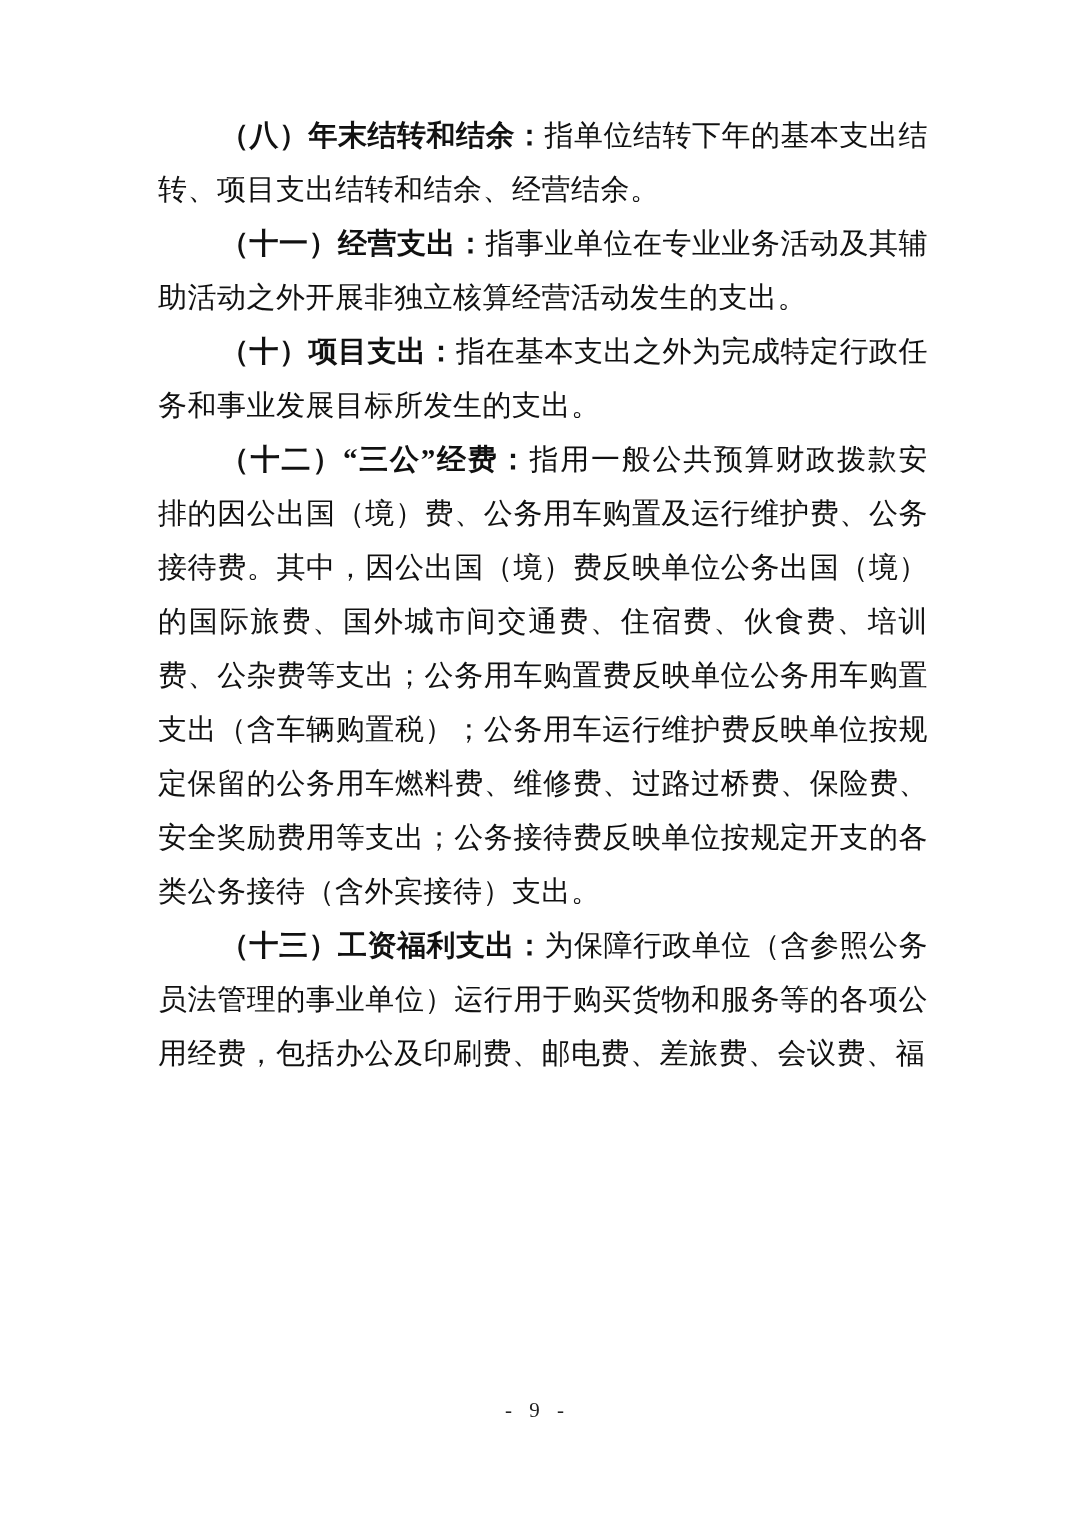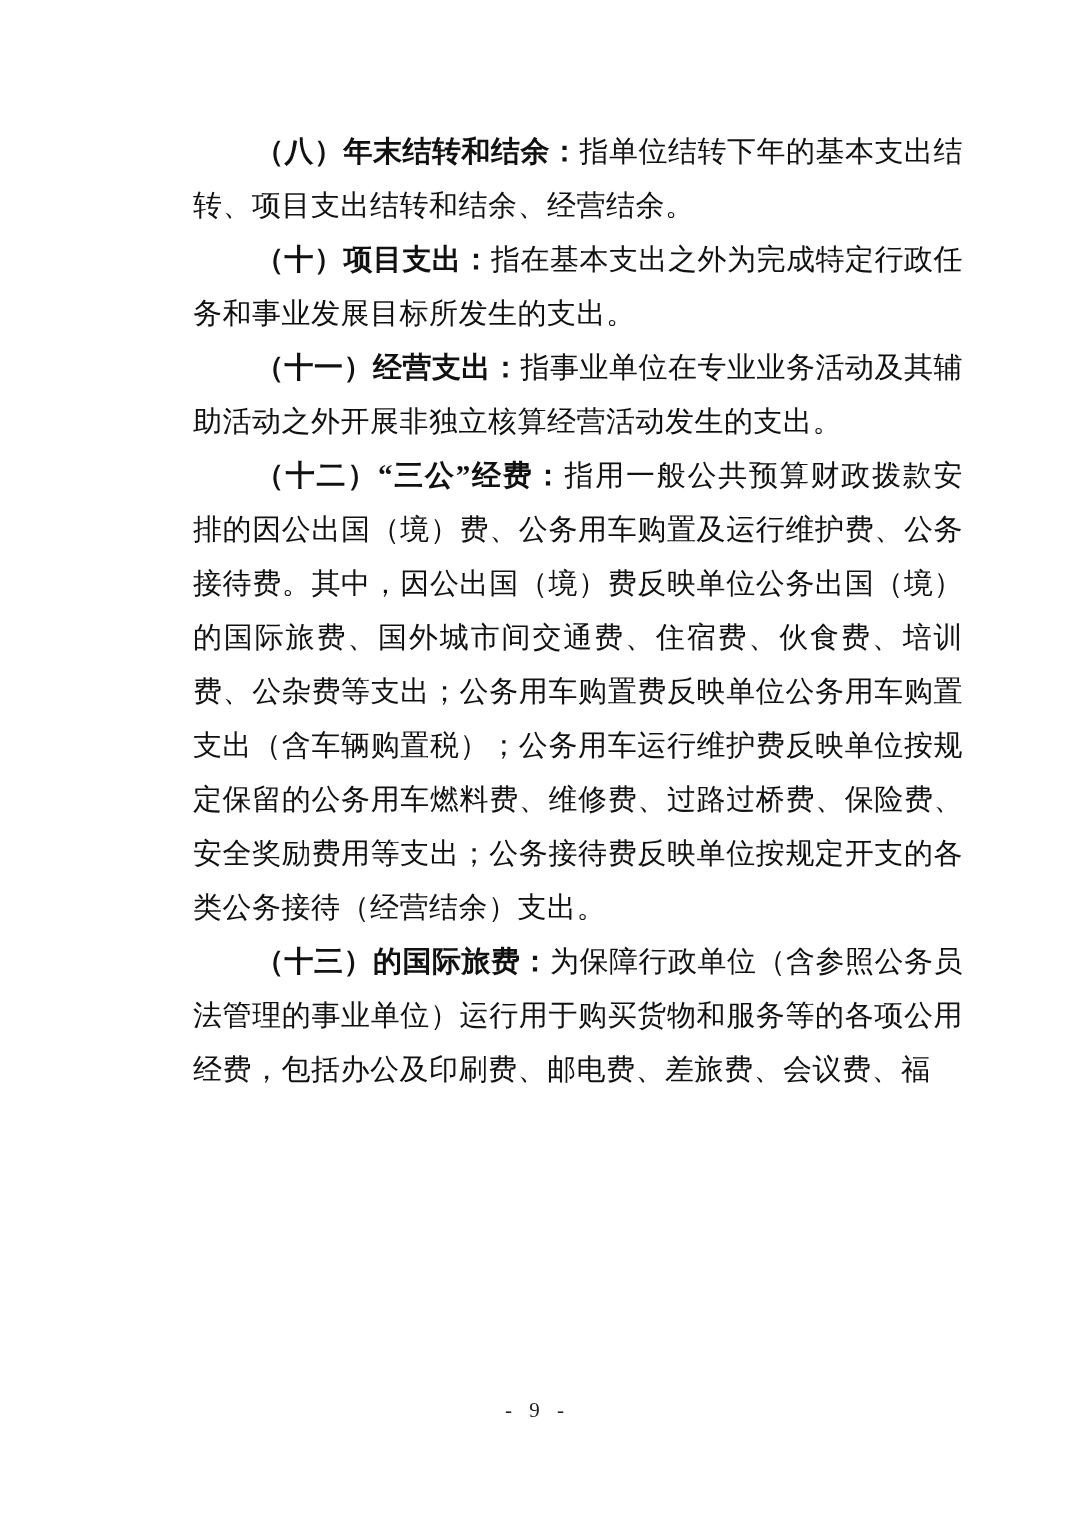--- a/index.html
+++ b/index.html
@@ -19,23 +19,22 @@
     position: absolute;
     left: 0;
     top: 0;
     width: 1075px;
     height: 1520px;
     background: #ffffff;
   }
   .content {
     position: absolute;
     left: 158px;
-    top: 124px;
+    top: 108px;
     width: 770px;
-    margin-left: 35px;
   }
   p.para {
     margin: 0;
     padding: 0;
     font-size: 29px;
     line-height: 54px;
     text-align: justify;
     text-justify: inter-ideograph;
     text-indent: 62px;
     letter-spacing: 0.5px;
@@ -58,25 +57,25 @@
 </head>
 <body>
 
 <div class="page">
 
   <div class="content">
 
     <p class="para"><span class="term">（八）年末结转和结余：</span><span class="body-text">指单位结转下年的基本支出结转、项目支出结转和结余、经营结余。</span></p>
 
 
+    <p class="para"><span class="term">（十一）经营支出：</span><span class="body-text">指事业单位在专业业务活动及其辅助活动之外开展非独立核算经营活动发生的支出。</span></p>
+
     <p class="para"><span class="term">（十）项目支出：</span><span class="body-text">指在基本支出之外为完成特定行政任务和事业发展目标所发生的支出。</span></p>
 
-    <p class="para"><span class="term">（十一）经营支出：</span><span class="body-text">指事业单位在专业业务活动及其辅助活动之外开展非独立核算经营活动发生的支出。</span></p>
+    <p class="para"><span class="term">（十二）“三公”经费：</span><span class="body-text">指用一般公共预算财政拨款安排的因公出国（境）费、公务用车购置及运行维护费、公务接待费。其中，因公出国（境）费反映单位公务出国（境）的国际旅费、国外城市间交通费、住宿费、伙食费、培训费、公杂费等支出；公务用车购置费反映单位公务用车购置支出（含车辆购置税）；公务用车运行维护费反映单位按规定保留的公务用车燃料费、维修费、过路过桥费、保险费、安全奖励费用等支出；公务接待费反映单位按规定开支的各类公务接待（含外宾接待）支出。</span></p>
 
-    <p class="para"><span class="term">（十二）“三公”经费：</span><span class="body-text">指用一般公共预算财政拨款安排的因公出国（境）费、公务用车购置及运行维护费、公务接待费。其中，因公出国（境）费反映单位公务出国（境）的国际旅费、国外城市间交通费、住宿费、伙食费、培训费、公杂费等支出；公务用车购置费反映单位公务用车购置支出（含车辆购置税）；公务用车运行维护费反映单位按规定保留的公务用车燃料费、维修费、过路过桥费、保险费、安全奖励费用等支出；公务接待费反映单位按规定开支的各类公务接待（经营结余）支出。</span></p>
-
-    <p class="para"><span class="term">（十三）的国际旅费：</span><span class="body-text">为保障行政单位（含参照公务员法管理的事业单位）运行用于购买货物和服务等的各项公用经费，包括办公及印刷费、邮电费、差旅费、会议费、福</span></p>
+    <p class="para"><span class="term">（十三）工资福利支出：</span><span class="body-text">为保障行政单位（含参照公务员法管理的事业单位）运行用于购买货物和服务等的各项公用经费，包括办公及印刷费、邮电费、差旅费、会议费、福</span></p>
 
   </div>
 
   <div class="footer">- 9 -</div>
 
 </div>
 
 </body></html>

